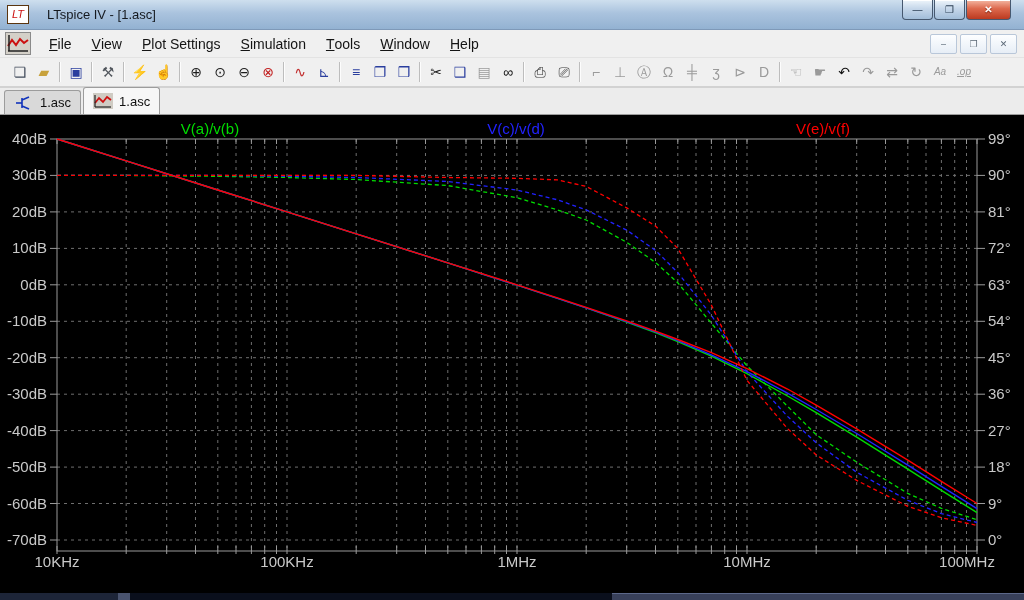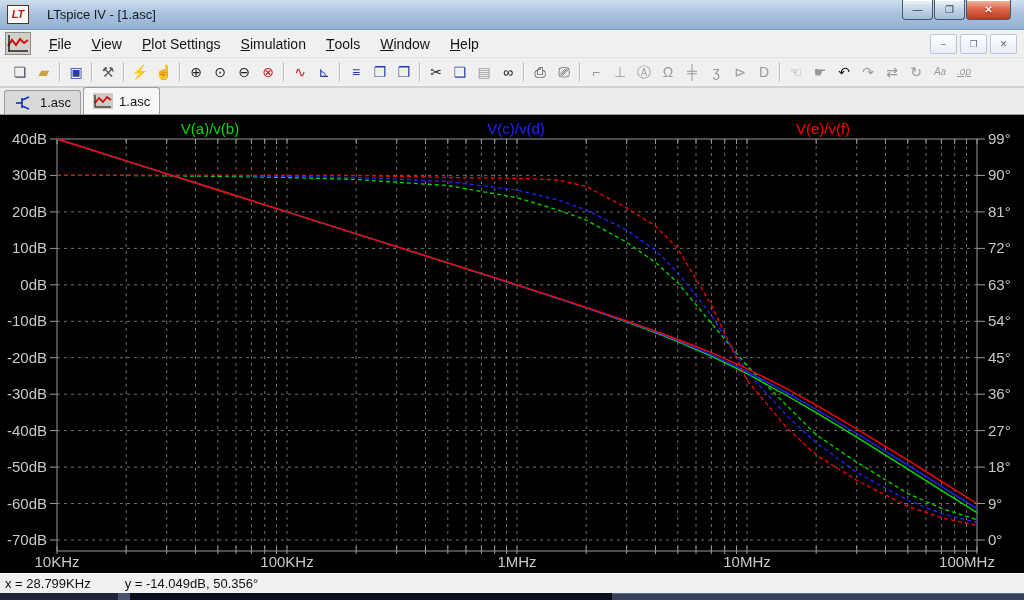--- a/index.html
+++ b/index.html
@@ -3,21 +3,21 @@
 <meta charset="utf-8">
 <style>
   html,body{margin:0;padding:0;}
   body{width:1024px;height:600px;overflow:hidden;font-family:"Liberation Sans",sans-serif;background:#0d1422;}
   .app{position:relative;width:1024px;height:600px;background:#0d1422;}
   
   .titlebar{position:absolute;left:0;top:0;right:0;height:30px;
     background:linear-gradient(#cedfee,#aac3de 45%,#93b2d2);
     border-bottom:1px solid #7e99b8;display:flex;align-items:center;padding-left:7px;box-sizing:border-box;}
   .lt-logo{width:20px;height:17px;background:#fff;border:1px solid #5a350f;display:flex;align-items:center;justify-content:center;
-    color:#cc1111;font-weight:bold;font-style:italic;font-size:11px;line-height:1;}
+    color:#cc1111;font-weight:normal;font-style:italic;font-size:11px;line-height:1;}
   .title-text{margin-left:18px;font-size:13px;color:#15191f;}
   .winbtns{position:absolute;top:0;right:13px;display:flex;}
   .winbtn{height:19px;border:1px solid #46586f;border-top:none;border-radius:0 0 4px 4px;
     display:flex;align-items:center;justify-content:center;font-size:10px;margin-left:1px;
     background:linear-gradient(#eef5fb,#c6d7ea 45%,#a2bdd9);color:#2e4156;box-shadow:inset 0 1px 0 #fff;}
   .winbtn.min,.winbtn.res{width:29px;}
   .winbtn.close{width:43px;background:linear-gradient(#f4b8a4,#dd6a4e 45%,#bc3a20);color:#fff;font-weight:bold;text-shadow:0 1px 1px #7a1d0a;}
   
   .menubar{position:absolute;left:0;top:30px;right:0;height:28px;background:#f0f0f0;display:flex;align-items:center;
     border-bottom:1px solid #e3e3e3;box-sizing:border-box;}
@@ -426,24 +426,20 @@
         <text x="516" y="134" text-anchor="middle" font-size="15" fill="#2222ff">V(c)/v(d)</text>
         <text x="823" y="134" text-anchor="middle" font-size="15" fill="#ff0000">V(e)/v(f)</text>
         <path d="M57.0,139.0L126.2,160.9L217.8,190.0L287.0,211.9L356.2,233.8L447.8,262.9L517.0,285.2L557.5,298.3L586.2,307.8L626.7,322.0L655.5,332.5L677.8,341.7L711.4,356.2L747.0,373.7L787.5,396.0L816.2,412.7L856.7,437.2L907.8,469.2L941.4,490.4L977.0,512.6" fill="none" stroke="#00dc00" stroke-width="1.4"></path>
         <path d="M57.0,175.4L126.2,175.4L217.8,176.3L287.0,177.5L356.2,179.5L447.8,185.6L517.0,197.7L557.5,209.9L586.2,220.0L626.7,242.3L655.5,262.5L677.8,282.8L711.4,323.3L747.0,365.8L787.5,406.3L816.2,434.7L856.7,462.2L907.8,493.4L941.4,508.4L977.0,519.7" fill="none" stroke="#00dc00" stroke-width="1.3" stroke-dasharray="4 3"></path>
         <path d="M57.0,139.0L126.2,160.9L217.8,190.0L287.0,211.9L356.2,233.8L447.8,262.9L517.0,285.2L557.5,298.3L586.2,307.8L626.7,321.6L655.5,331.8L677.8,340.6L711.4,354.8L747.0,371.6L787.5,393.1L816.2,409.5L856.7,433.5L907.8,465.2L941.4,486.4L977.0,508.6" fill="none" stroke="#2222ff" stroke-width="1.4"></path>
         <path d="M57.0,175.4L126.2,175.4L217.8,175.4L287.0,176.3L356.2,177.5L447.8,181.5L517.0,190.0L557.5,199.8L586.2,209.9L626.7,230.1L655.5,250.4L677.8,272.6L711.4,315.2L747.0,371.9L787.5,416.4L816.2,442.8L856.7,472.3L907.8,500.3L941.4,513.6L977.0,522.5" fill="none" stroke="#2222ff" stroke-width="1.3" stroke-dasharray="4 3"></path>
         <path d="M57.0,139.0L126.2,160.9L217.8,190.0L287.0,211.9L356.2,233.8L447.8,262.9L517.0,284.8L557.5,297.9L586.2,307.4L626.7,320.9L655.5,331.1L677.8,339.5L711.4,352.6L747.0,368.6L787.5,389.0L816.2,405.1L856.7,428.8L907.8,460.1L941.4,481.3L977.0,503.5" fill="none" stroke="#ff0000" stroke-width="1.4"></path>
         <path d="M57.0,175.4L126.2,175.4L217.8,175.4L287.0,175.4L356.2,175.4L447.8,177.5L517.0,178.3L557.5,179.9L586.2,186.4L626.7,207.9L655.5,226.1L677.8,248.4L711.4,305.1L747.0,380.4L787.5,428.6L816.2,454.9L856.7,480.4L907.8,506.3L941.4,517.7L977.0,525.4" fill="none" stroke="#ff0000" stroke-width="1.3" stroke-dasharray="4 3"></path>
       </svg></div>
 
-  <div class="statusbar">
-    <span>x = 28.799KHz</span>
-    <span class="yread">y = -14.049dB, 50.356°</span>
-  </div>
 
   <div class="sliver">
     <div class="sg1"></div>
     <div class="sg2"></div>
     <div class="sg3"></div>
   </div>
 
 </div>
 
 </body></html>

